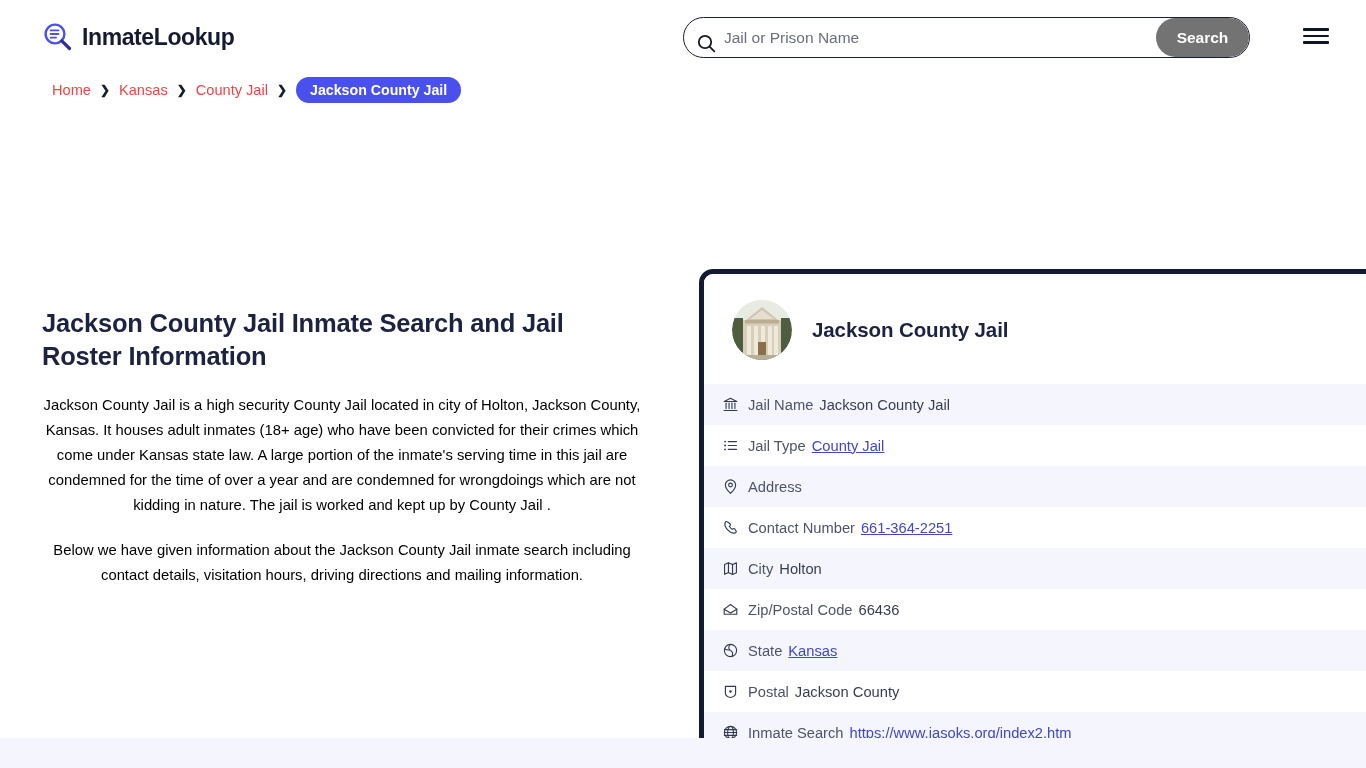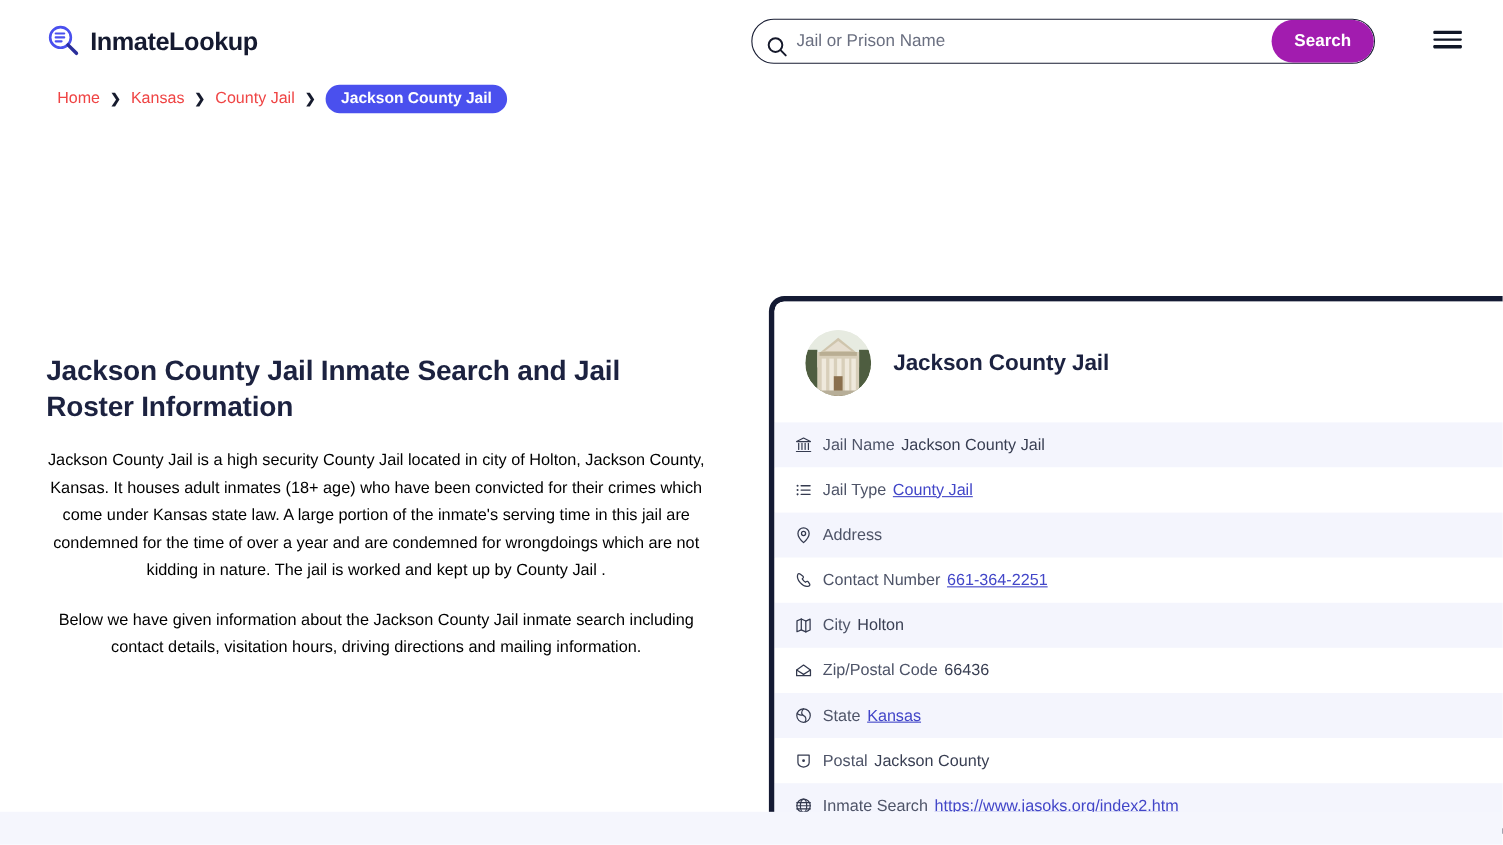--- a/index.html
+++ b/index.html
@@ -72,21 +72,21 @@
     color: #33384d;
     background: transparent;
     height: 100%;
   }
   .search-input::placeholder { color: #6a6f80; }
   .search-btn {
     flex: 0 0 auto;
     width: 93px;
     height: 100%;
     border: none;
-    background: #a21caf;
+    background: #737373;
     color: #fff;
     font-family: "Liberation Sans", sans-serif;
     font-size: 15.5px;
     font-weight: 700;
     cursor: pointer;
     border-radius: 21px;
   }
 
   .hamburger {
     position: absolute;
@@ -144,21 +144,21 @@
 
   
   .main {
     position: relative;
     width: 1366px;
   }
 
   .left-col {
     position: absolute;
     left: 42px;
-    top: 217px;
+    top: 203px;
     width: 600px;
   }
 
   .page-title {
     font-size: 25.5px;
     line-height: 1.28;
     font-weight: 700;
     color: #1c2240;
     letter-spacing: -0.2px;
     margin-bottom: 21px;

